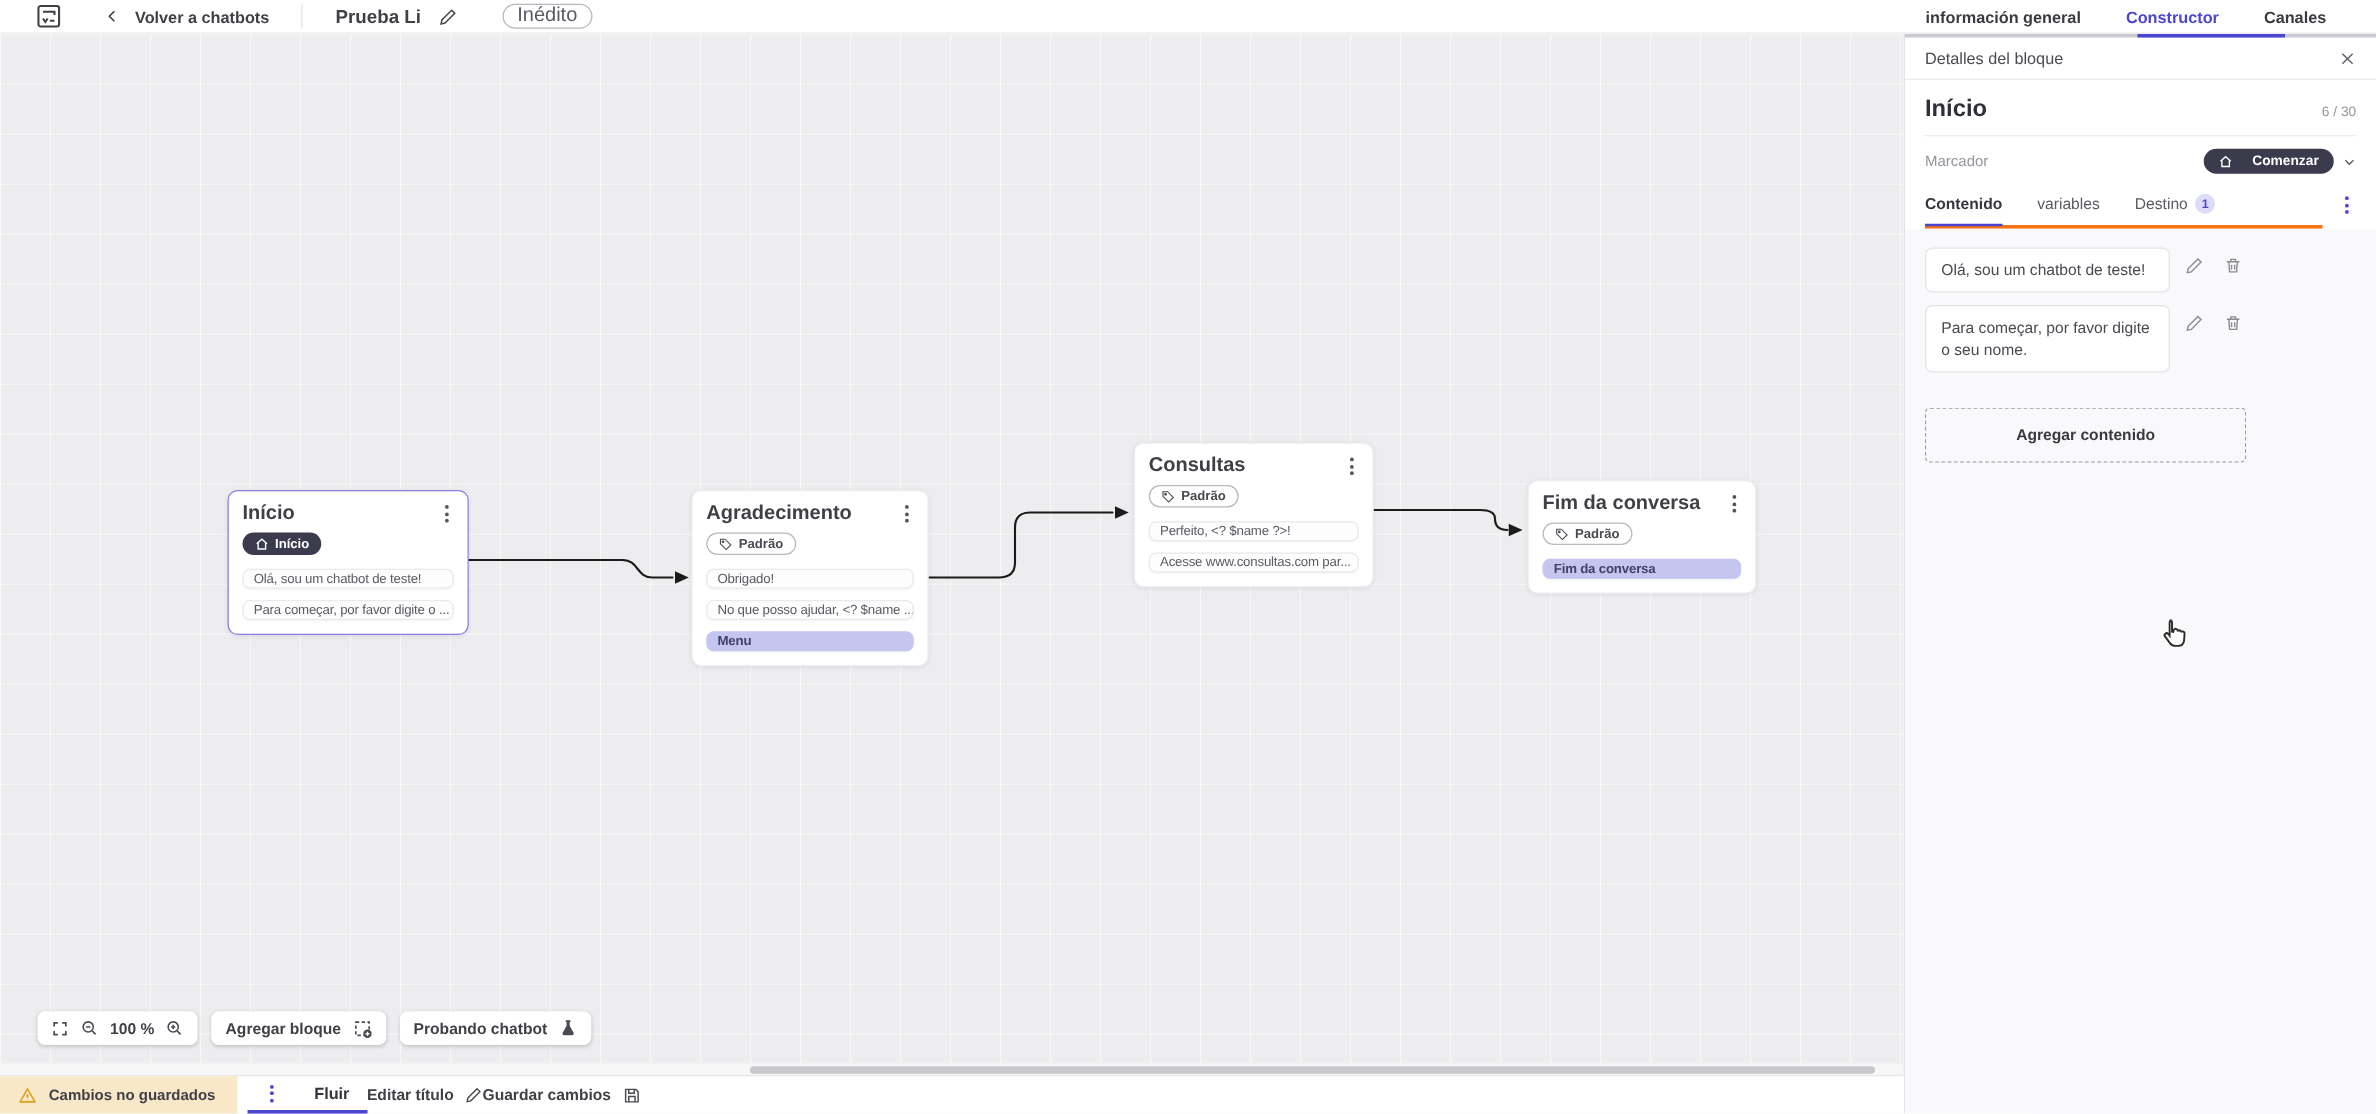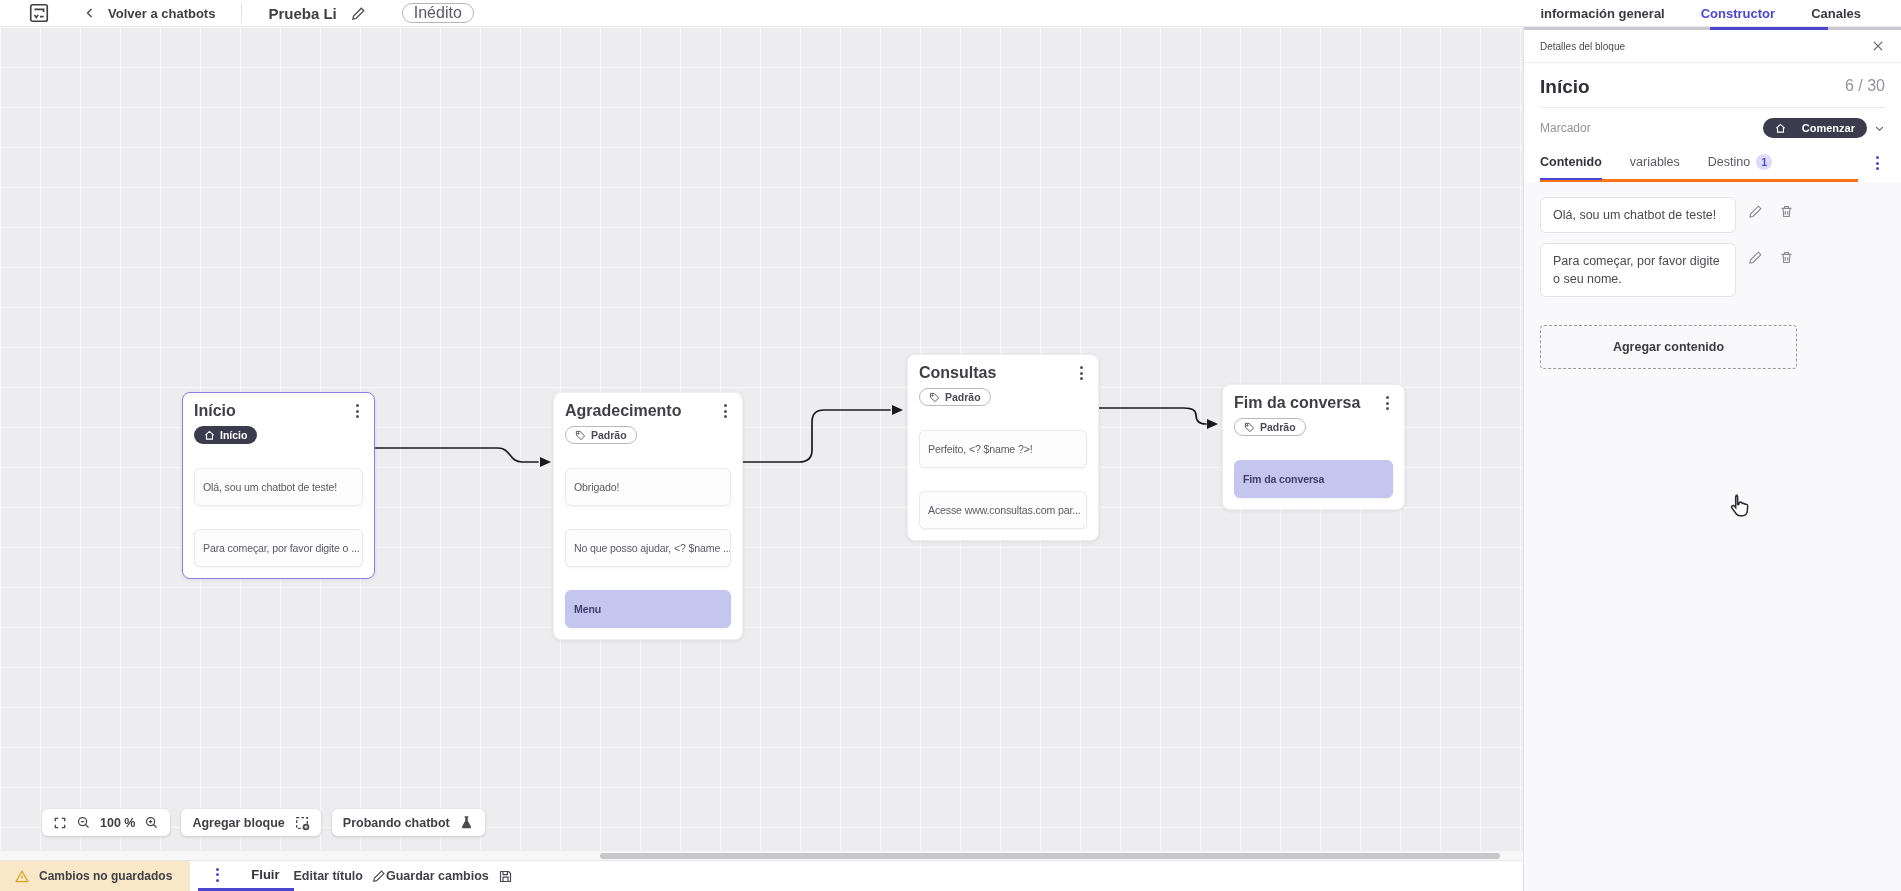--- a/index.html
+++ b/index.html
@@ -41,47 +41,47 @@
   .block.selected{border:1.6px solid var(--selection);}
   .block-head{display:flex; justify-content:space-between; align-items:center;}
   .block-title{font-size:16px; font-weight:700; color:var(--txt);}
   .kebab{display:flex; flex-direction:column; gap:2.5px; align-items:center; padding:2px 4px; cursor:pointer;}
   .kebab i{width:3px; height:3px; border-radius:50%; background:#52525b;}
   .kebab.indigo i{background:var(--accent);}
   .tag-dark{display:inline-flex; align-items:center; gap:5px; background:var(--dark-pill); color:#fff;
     border-radius:999px; padding:3px 10px; font-size:10.5px; font-weight:700; margin-top:6px;}
   .tag-outline{display:inline-flex; align-items:center; gap:5px; background:#fff; border:1px solid #b9b9c2;
     border-radius:999px; padding:2px 9px; font-size:10.5px; font-weight:700; color:#4a4a52; margin-top:6px;}
-  .bitem{margin-top:23px; background:#fdfdfe; border:1px solid #e9e9ee; border-radius:6px; padding:12px 8px;
+  .bitem{margin-top:9px; background:#fdfdfe; border:1px solid #e9e9ee; border-radius:6px; padding:1px 8px;
     font-size:10.6px; letter-spacing:-.15px; color:#5a5a64; white-space:nowrap; overflow:hidden;
     box-shadow:0 1px 2px rgba(30,30,40,.05);}
   .bitem.hl{background:var(--highlight); border-color:var(--highlight); color:#40406e; font-weight:700;}
 
-  .controls{position:absolute; left:42px; bottom:24px; display:flex; gap:11px; height:27px; z-index:3;}
+  .controls{position:absolute; left:30px; bottom:24px; display:flex; gap:11px; height:27px; z-index:3;}
   .ctrl{background:#fff; border-radius:6px; box-shadow:0 1px 3px rgba(30,30,40,.18); display:flex;
     align-items:center; gap:9px; padding:0 11px; font-size:12.5px; font-weight:700; color:var(--txt); cursor:pointer;}
   .ctrl .ico{display:flex; color:#4a4a52;}
 
   .hscroll-track{position:absolute; left:0; bottom:0; width:100%; height:10px; background:#f7f7f8;
     border-top:1px solid #eeeef0; z-index:4;}
   .hscroll-thumb{position:absolute; left:600px; top:2px; width:900px; height:6px; border-radius:3px;
     background:#c7c7cc; cursor:grab;}
 
   
   .panel{position:absolute; left:1523px; top:27px; width:378px; height:864px; background:#fff;
     border-left:1px solid #e3e3e7; z-index:20; display:flex; flex-direction:column;}
   .panel-track{position:relative; height:3px; background:#c9c9cf;}
   .panel-track .seg{position:absolute; left:186px; top:0; width:118px; height:3px; background:var(--accent);}
-  .p-header{display:flex; justify-content:space-between; align-items:center; padding:9px 16px; font-size:10px; color:#4a4a52;}
+  .p-header{display:flex; justify-content:space-between; align-items:center; padding:9px 16px; font-size:13px; color:#4a4a52;}
   .p-close{display:flex; color:#5f5f68; cursor:pointer;}
   .p-div{border:0; border-top:1px solid var(--line);}
   .p-div.inset{margin:0 16px;}
   .p-titlerow{display:flex; justify-content:space-between; align-items:flex-end; padding:13px 16px 9px;}
   .p-title{font-size:19px; font-weight:600; color:#2f2f38;}
-  .p-counter{font-size:16px; color:var(--muted); padding-bottom:3px;}
+  .p-counter{font-size:11px; color:var(--muted); padding-bottom:3px;}
   .p-marker{display:flex; justify-content:space-between; align-items:center; padding:10px 16px 6px;}
   .p-marker-label{font-size:12px; color:var(--muted);}
   .marker-right{display:flex; align-items:center; gap:7px;}
   .pill-dark{display:inline-flex; align-items:center; gap:16px; background:var(--dark-pill); color:#fff;
     border-radius:999px; padding:4px 12px; font-size:11px; font-weight:700; cursor:pointer;}
   .ptabs-row{display:flex; align-items:flex-end; padding:0 16px; margin-top:4px;}
   .ptabs{flex:1; display:flex; border-bottom:3px solid #f97316;}
   .ptab{font-size:12.5px; color:var(--txt2); padding:6px 0 8px; margin-right:28px;
     border-bottom:2px solid transparent; margin-bottom:-1px; cursor:pointer; display:flex; align-items:center;}
   .ptab.active{color:#35353d; font-weight:700; border-color:var(--accent);}

